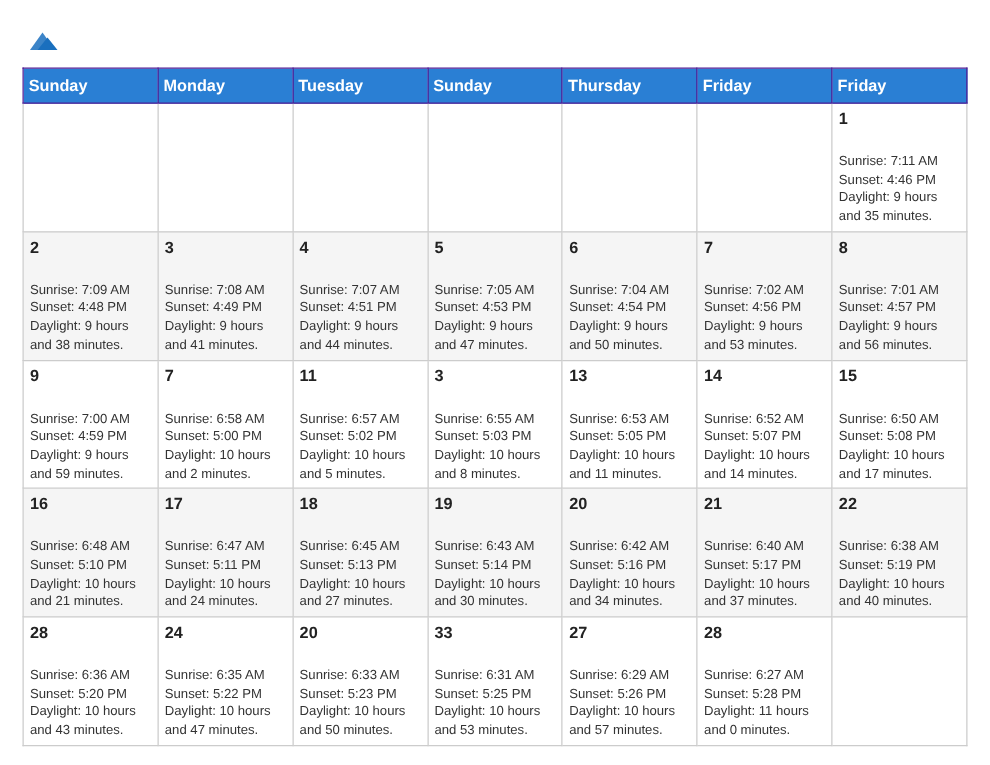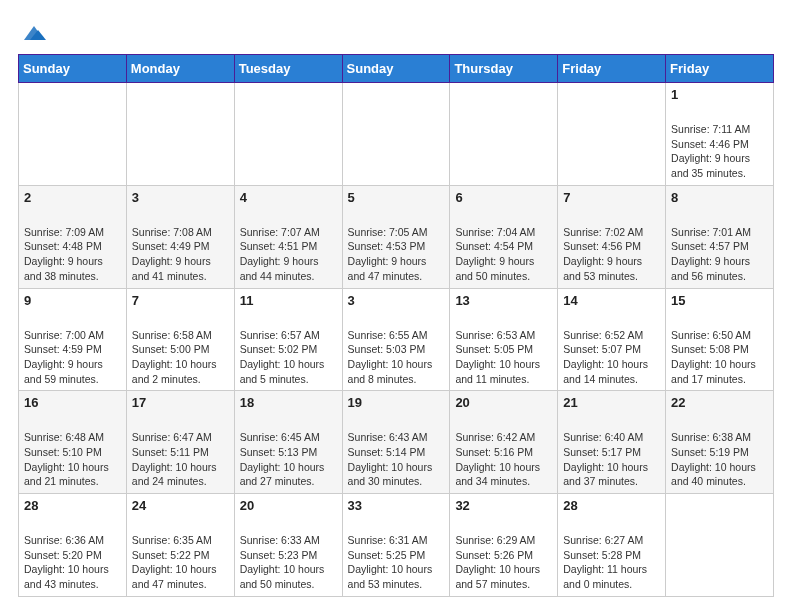--- a/index.html
+++ b/index.html
@@ -239,21 +239,21 @@
           </td>
           <td>
             <span class="day-num">20</span>
             <div class="day-info">Sunrise: 6:33 AM<br>Sunset: 5:23 PM<br>Daylight: 10 hours and 50 minutes.</div>
           </td>
           <td>
             <span class="day-num">33</span>
             <div class="day-info">Sunrise: 6:31 AM<br>Sunset: 5:25 PM<br>Daylight: 10 hours and 53 minutes.</div>
           </td>
           <td>
-            <span class="day-num">32</span>
+            <span class="day-num">27</span>
             <div class="day-info">Sunrise: 6:29 AM<br>Sunset: 5:26 PM<br>Daylight: 10 hours and 57 minutes.</div>
           </td>
           <td>
             <span class="day-num">28</span>
             <div class="day-info">Sunrise: 6:27 AM<br>Sunset: 5:28 PM<br>Daylight: 11 hours and 0 minutes.</div>
           </td>
           <td class="empty"></td>
         </tr>
       </tbody>
   </table>

